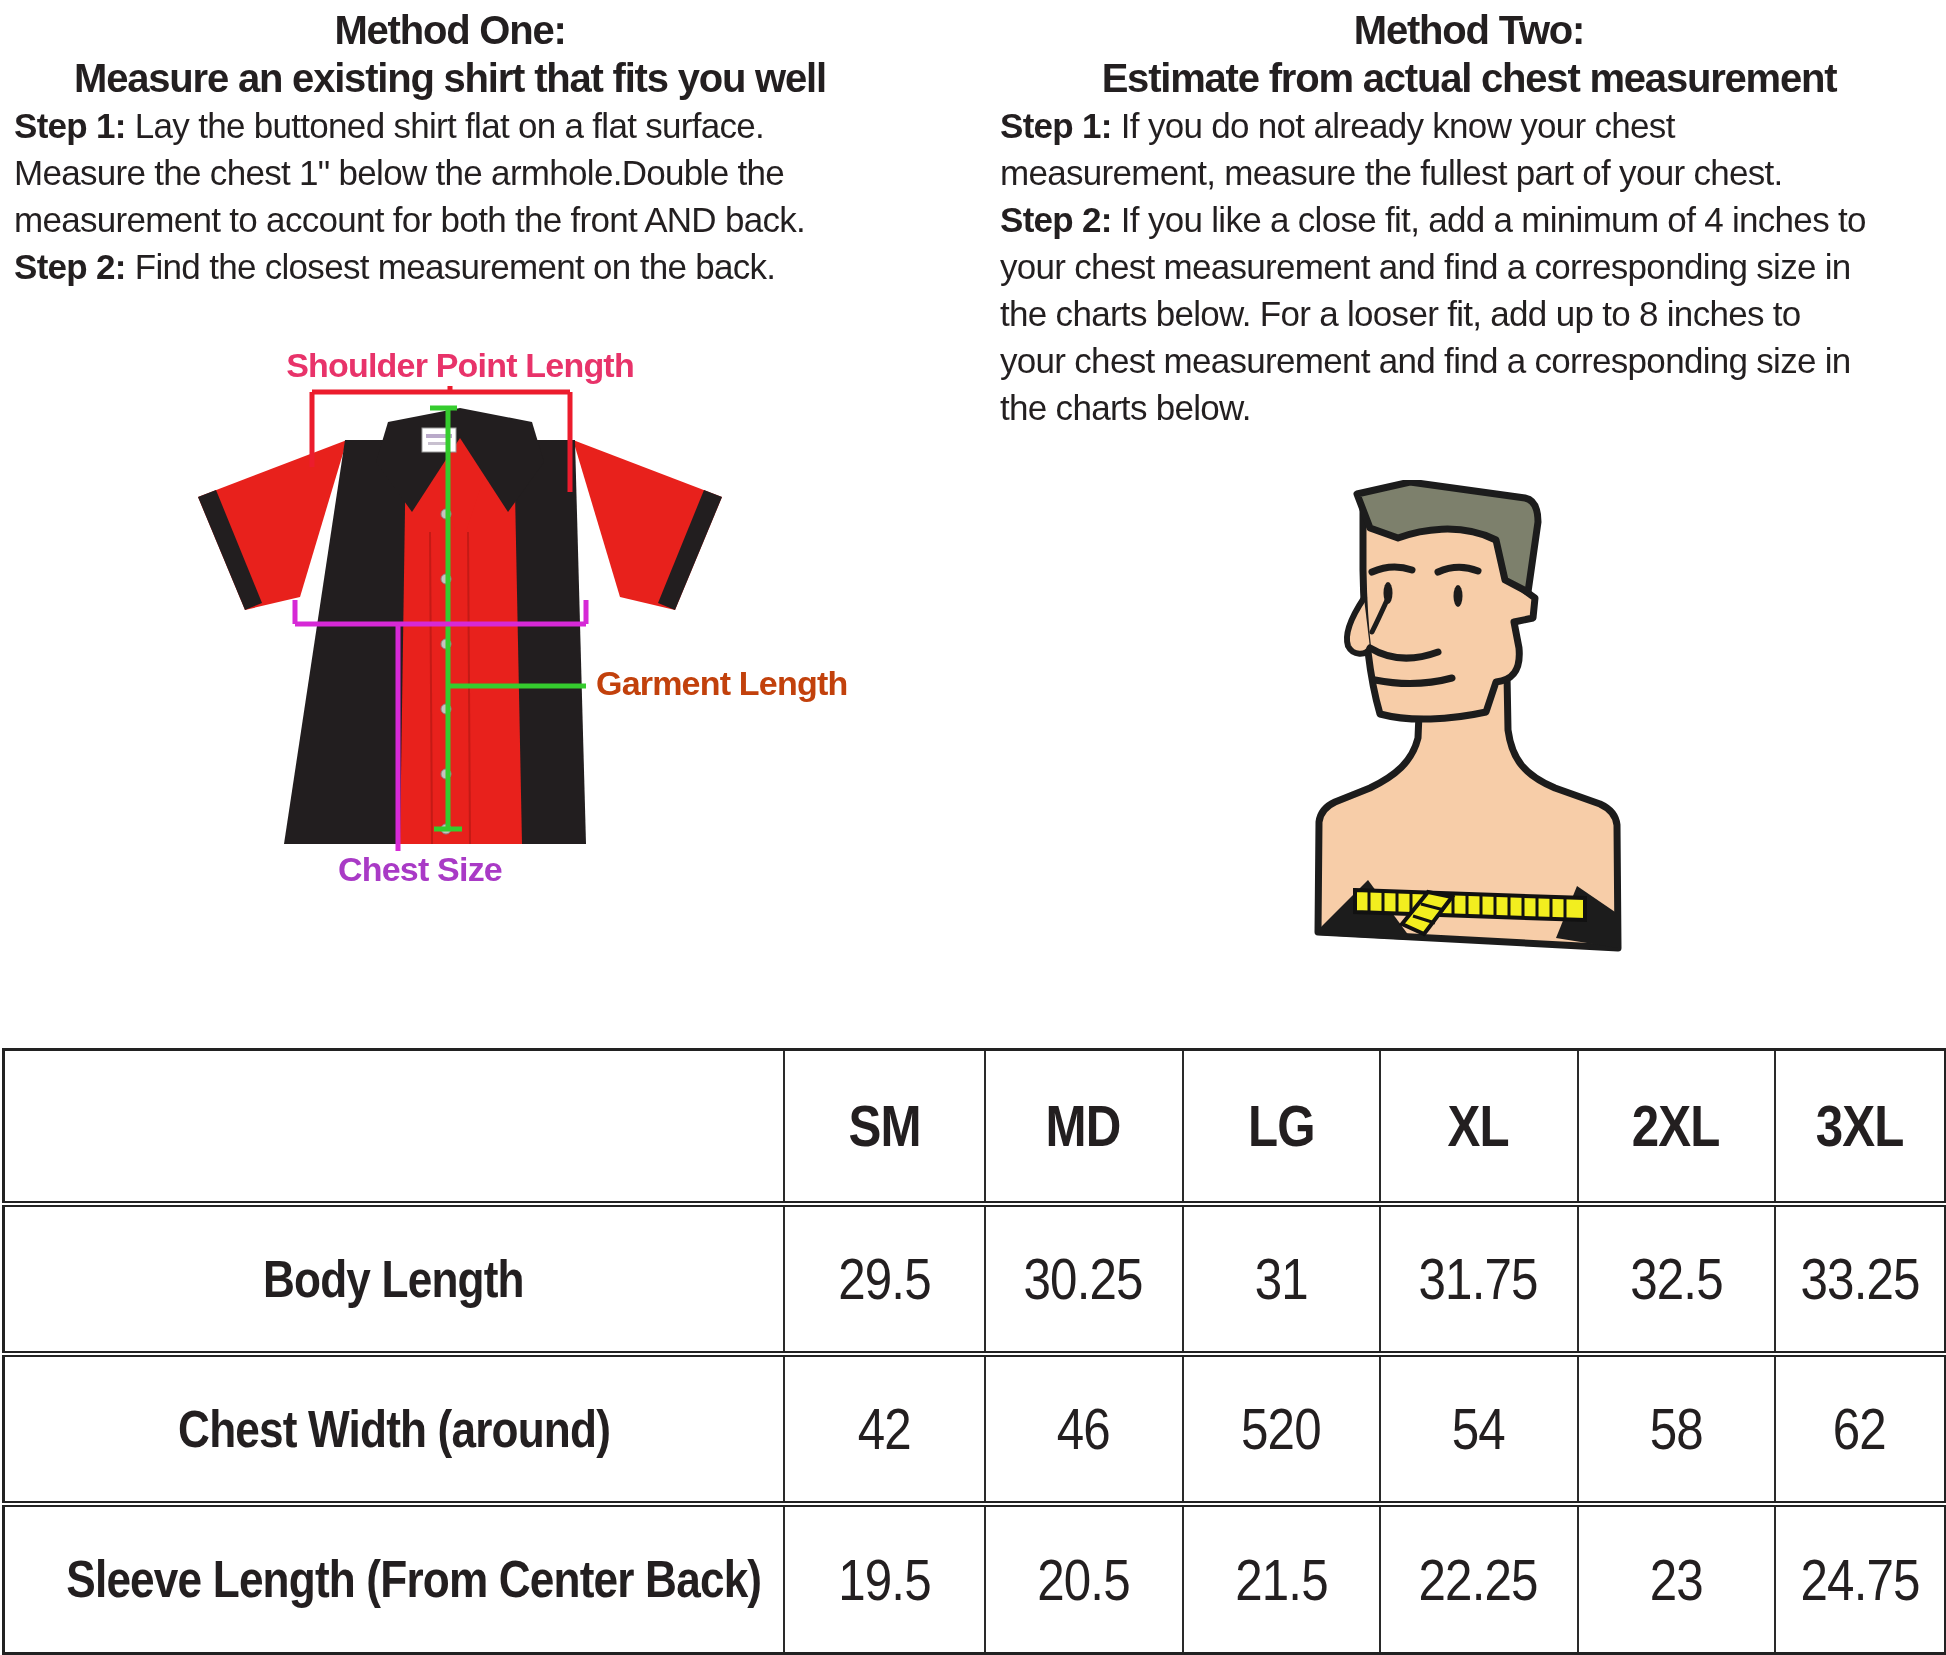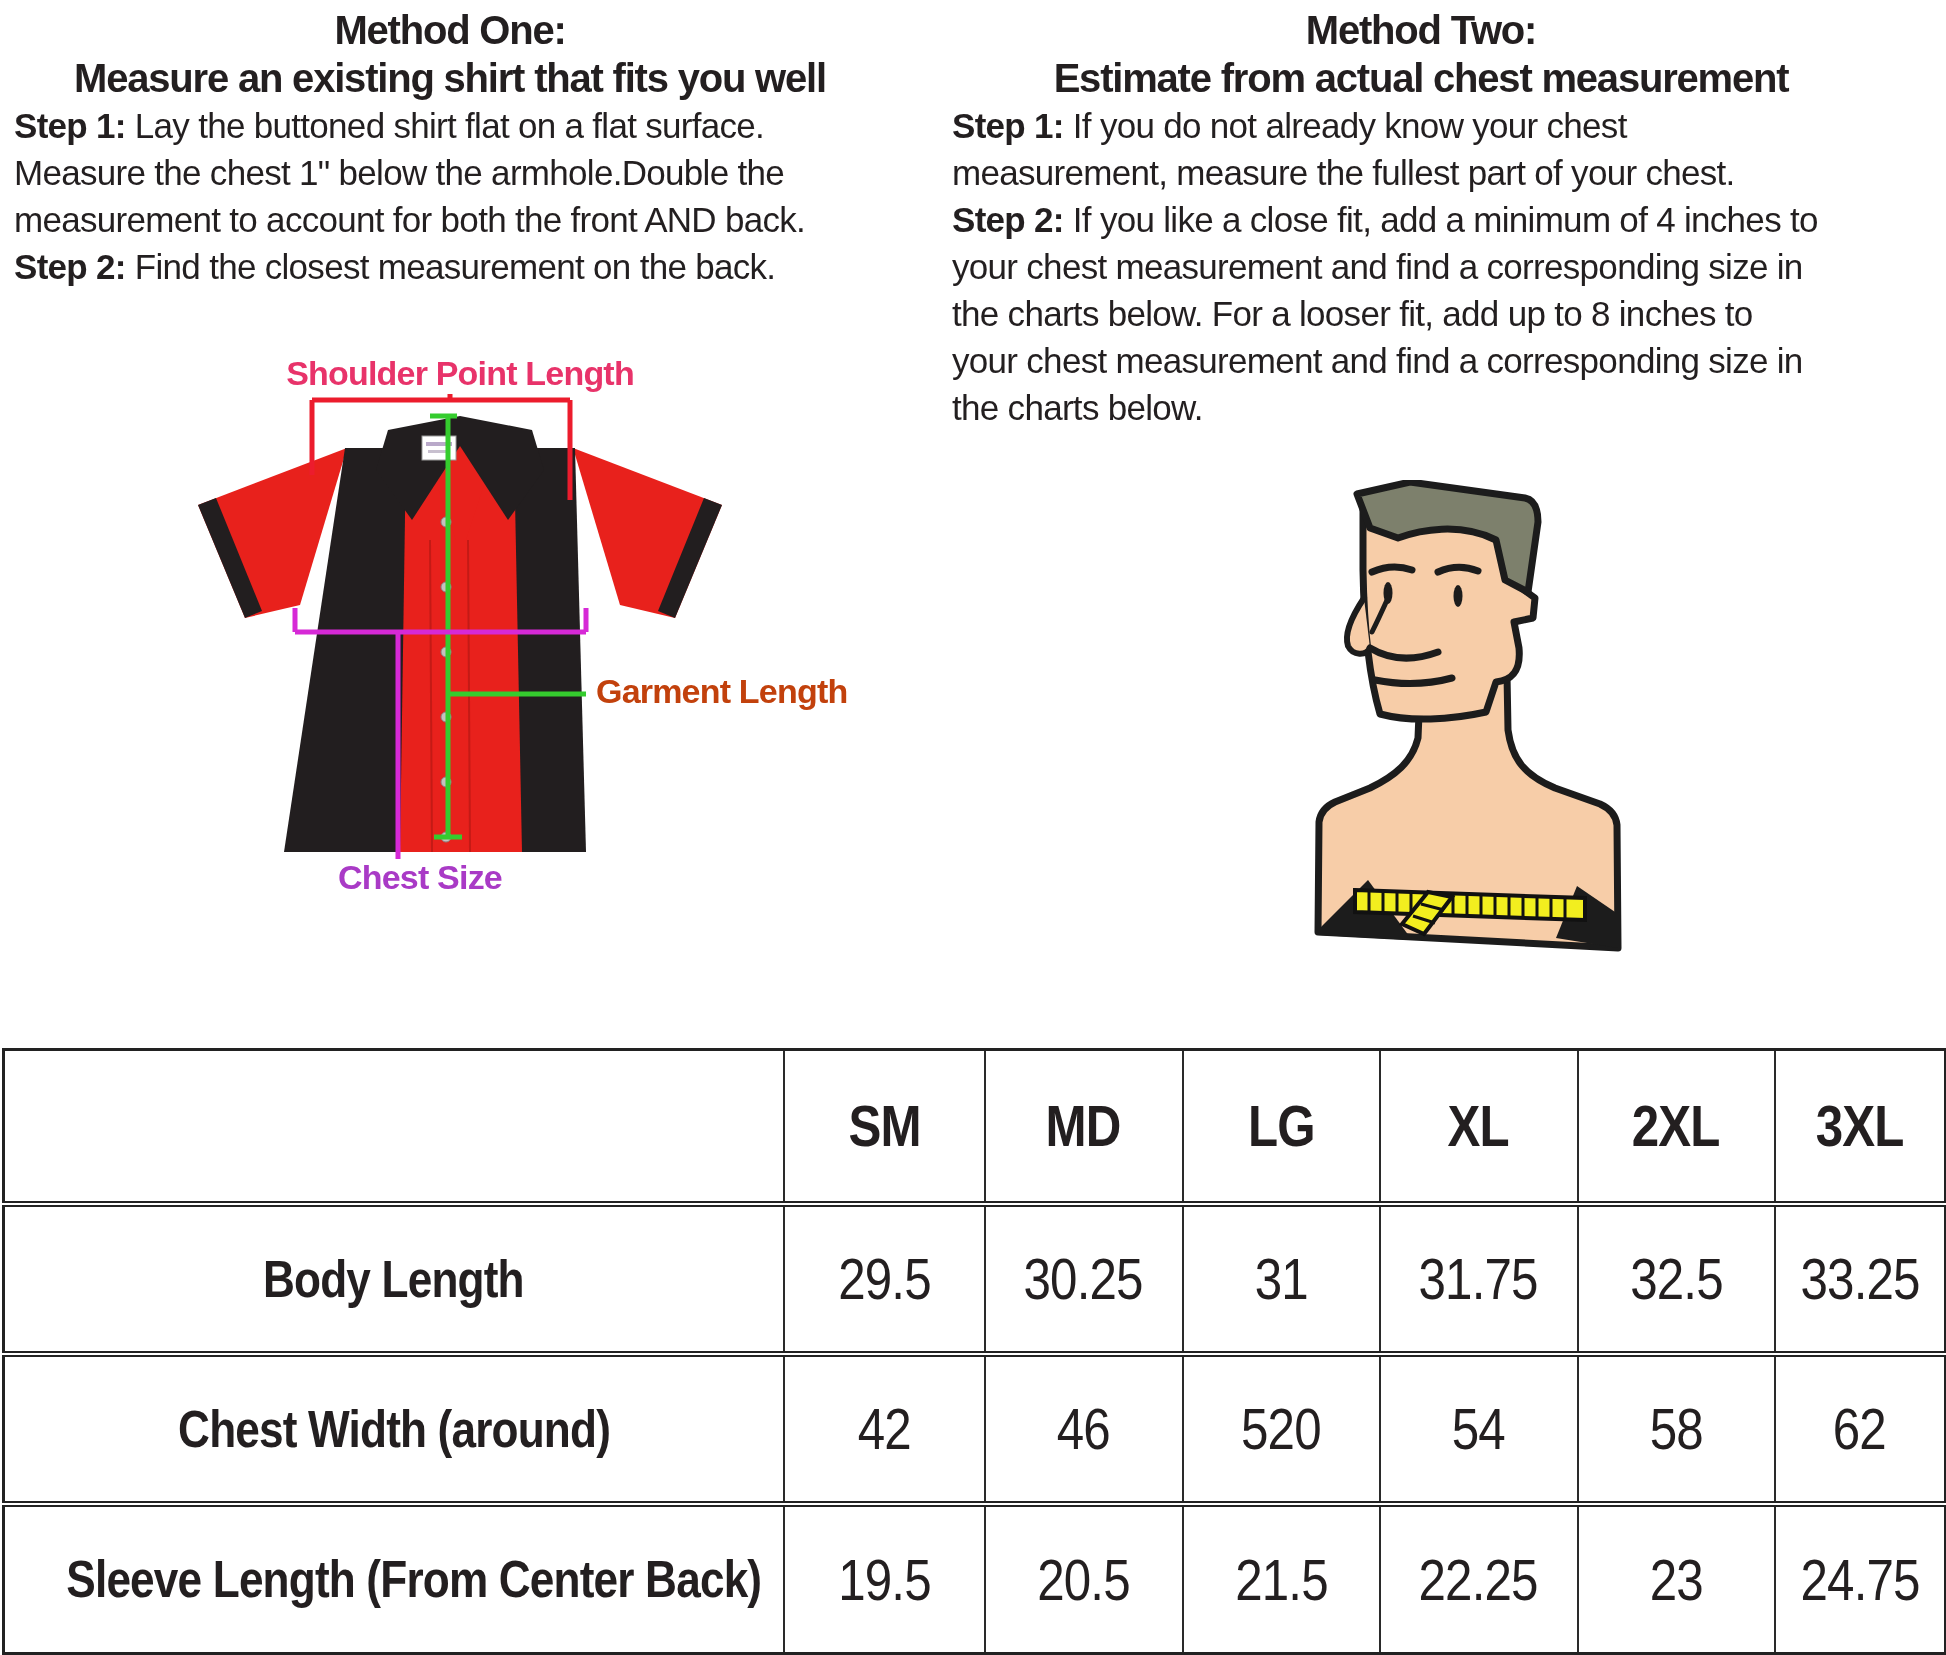--- a/index.html
+++ b/index.html
@@ -3,29 +3,29 @@
 <meta charset="utf-8">
 <style>
   html,body{margin:0;padding:0;background:#ffffff;}
   .page{
     position:relative;width:1946px;height:1655px;background:#fff;overflow:hidden;
     font-family:Liberation Sans, sans-serif;color:#231f20;
   }
   
   .col{position:absolute;top:6px;}
   .col-left{left:14px;width:872px;}
-  .col-right{left:952px;width:938px;}
+  .col-right{left:1000px;width:938px;}
   .m-title{margin:0;font-size:40px;font-weight:700;letter-spacing:-1.2px;line-height:48px;text-align:center;}
   .tline{display:block;}
   .para{font-size:35px;letter-spacing:-0.7px;line-height:47px;font-weight:400;}
   .para b{font-weight:700;}
   .line{white-space:nowrap;height:47px;}
   .gap{}
   
-  .shirt-fig{position:absolute;left:150px;top:360px;width:660px;height:560px;}
+  .shirt-fig{position:absolute;left:150px;top:352px;width:660px;height:560px;}
   .shirt-svg{position:absolute;left:0;top:30px;}
   .lbl-shoulder{position:absolute;left:0;top:-6px;width:620px;text-align:center;
     font-size:34px;font-weight:700;letter-spacing:-0.8px;color:#e8336a;}
   .lbl-garment{position:absolute;left:446px;top:312px;white-space:nowrap;
     font-size:34px;font-weight:700;letter-spacing:-0.8px;color:#c2410c;}
   .lbl-chest{position:absolute;left:150px;top:498px;width:240px;text-align:center;
     font-size:34px;font-weight:700;letter-spacing:-0.8px;color:#a93ac6;}
   
   .man-fig{position:absolute;left:1300px;top:480px;width:345px;height:475px;}
   

